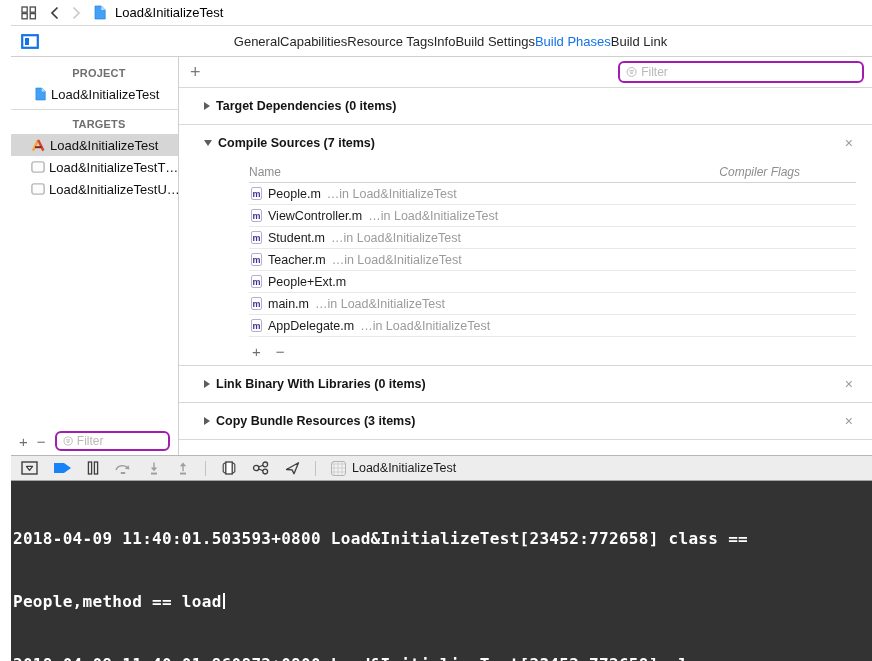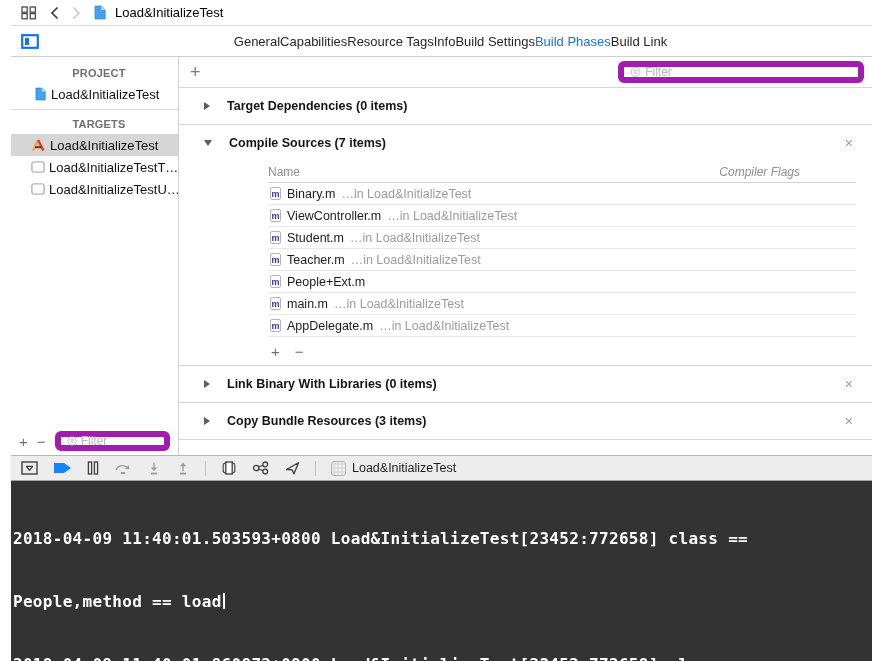--- a/index.html
+++ b/index.html
@@ -27,39 +27,39 @@
   .sidebar { width: 168px; flex: none; border-right: 1px solid #cfcfcf; display: flex; flex-direction: column; }
   .sidebar-scroll { flex: 1; padding-top: 6px; overflow: hidden; }
   .side-header { font-size: 11px; font-weight: bold; color: #6f6f6f; padding: 4px 0 4px 9px; letter-spacing: .2px; text-align: center; }
   .side-item { height: 22px; display: flex; align-items: center; gap: 5px; padding-left: 24px; font-size: 13px; color: #111; }
   .side-divider { height: 1px; background: #dcdcdc; margin: 4px 0; }
   .target-item { height: 22px; display: flex; align-items: center; gap: 4px; padding-left: 20px; font-size: 13px; color: #111; white-space: nowrap; }
   .target-item.selected { background: var(--selrow); }
   .sidebar-bottom { height: 28px; flex: none; display: flex; align-items: center; gap: 9px; padding: 0 8px; }
   .mini-btn { color: #6e6e6e; font-size: 15px; line-height: 1; cursor: default; }
 
-  .filter-box { height: 20px; border: 6px solid #a21caf; border-radius: 6px; background: #fff;
+  .filter-box { height: 20px; border: 2px solid #a21caf; border-radius: 6px; background: #fff;
     display: flex; align-items: center; gap: 4px; padding: 0 6px; flex: 1; }
   .filter-box input { border: none; outline: none; width: 100%; font-size: 12px;
     font-family: "Liberation Sans", sans-serif; color: #333; background: transparent; }
   .filter-box input::placeholder { color: #b8b8b8; }
 
   
   .main { flex: 1; background: #fff; overflow: hidden; }
   .main-top { height: 30px; display: flex; align-items: center; padding: 0 8px 0 11px; }
   .main-top .plus { font-size: 18px; color: #7a7a7a; }
   .main-top .filter-box { flex: none; width: 246px; height: 22px; margin-left: auto; }
   .hdiv { height: 1px; background: #d8d8d8; }
-  .section-header { display: flex; align-items: center; height: 36px; padding: 0 19px 0 25px; gap: 17px; }
+  .section-header { display: flex; align-items: center; height: 36px; padding: 0 19px 0 25px; gap: 6px; }
   .section-title { font-weight: bold; font-size: 12.5px; color: #141414; }
   .close-btn { margin-left: auto; color: #9a9a9a; font-size: 14px; line-height: 1; cursor: default; }
   .tri-r { width: 0; height: 0; border-left: 6px solid #5c5c5c; border-top: 4px solid transparent; border-bottom: 4px solid transparent; }
   .tri-d { width: 0; height: 0; border-top: 6px solid #5c5c5c; border-left: 4px solid transparent; border-right: 4px solid transparent; }
 
-  .cs-table { margin: 0 16px 0 89px; }
+  .cs-table { margin: 0 16px 0 70px; }
   .cs-cols { display: flex; align-items: center; height: 22px; color: #8e8e8e; font-size: 12px; border-bottom: 1px solid #d2d2d2; }
   .col-flags { margin-left: auto; padding-right: 56px; font-style: italic; }
   .cs-row { height: 22px; display: flex; align-items: center; gap: 6px; border-bottom: 1px solid #e9e9e9; font-size: 12.5px; padding-left: 2px; }
   .m-icon { width: 11px; height: 13px; flex: none; border: 1px solid #b6aed2; border-radius: 2px; background: #fff;
     color: #3f3091; font-size: 9px; font-weight: bold; display: flex; align-items: center; justify-content: center; }
   .file-name { color: #1b1b1b; }
   .file-loc { color: #9b9b9b; }
   .cs-footer { height: 28px; display: flex; align-items: center; gap: 15px; padding-left: 3px; color: #6e6e6e; font-size: 15px; }
 
   
@@ -220,21 +220,21 @@
         <span class="section-title">Compile Sources (7 items)</span>
         <span class="close-btn">×</span>
       </div>
       <div class="cs-table">
         <div class="cs-cols">
           <span>Name</span>
           <span class="col-flags">Compiler Flags</span>
         </div>
         <div class="cs-row">
           <span class="m-icon">m</span>
-          <span class="file-name">Binary.m</span>
+          <span class="file-name">People.m</span>
           <span class="file-loc">…in Load&amp;InitializeTest</span>
         </div>
         <div class="cs-row">
           <span class="m-icon">m</span>
           <span class="file-name">ViewController.m</span>
           <span class="file-loc">…in Load&amp;InitializeTest</span>
         </div>
         <div class="cs-row">
           <span class="m-icon">m</span>
           <span class="file-name">Student.m</span>

